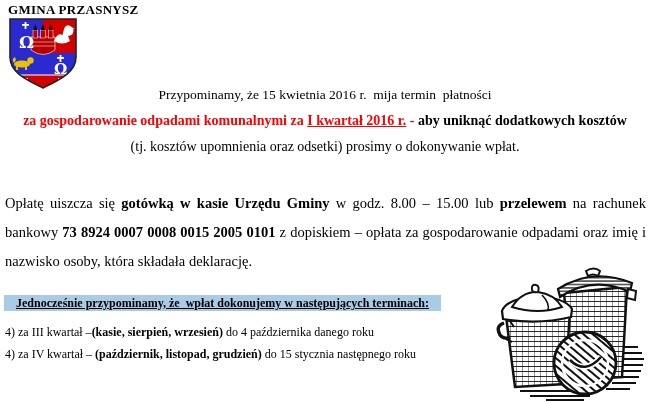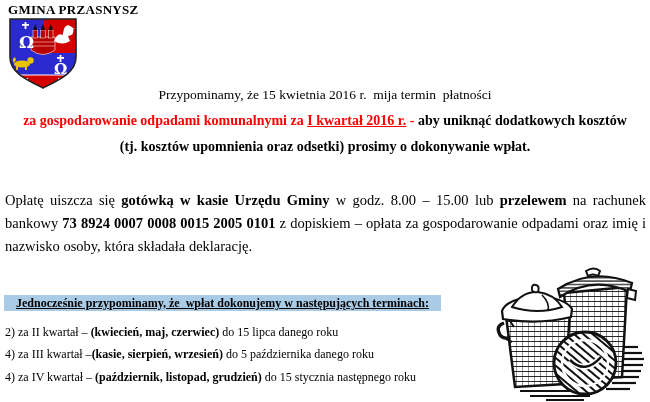--- a/index.html
+++ b/index.html
@@ -3,36 +3,37 @@
 <meta charset="utf-8">
 <style>
   html,body{margin:0;padding:0;background:#fff;}
   .page{
     position:relative;
     width:650px;height:402px;
     background:#ffffff;
     font-family:"Liberation Serif", serif;
     color:#000;
     overflow:hidden;
+    border-radius:15px;
   }
   .org-name{
     position:absolute;left:8px;top:2px;
     font-size:13px;font-weight:bold;letter-spacing:.3px;
   }
   .crest{position:absolute;left:8px;top:17px;width:70px;height:73px;}
   .notice{position:absolute;left:0;top:87px;width:650px;text-align:center;}
   .n-line{margin:0;white-space:pre-wrap;}
   .n-line1{font-size:13.5px;margin-bottom:10px;}
   .n-line2{font-size:14px;font-weight:bold;margin-bottom:10px;text-align:center;}
-  .n-line3{font-size:14px;font-weight:bold;}
+  .n-line3{font-size:14px;font-weight:normal;}
   .red{color:#ff0000;}
   .u{text-decoration:underline;}
   .paragraph{
     position:absolute;left:5px;top:189px;width:641px;
-    font-size:14.5px;line-height:23px;text-align:justify;margin:0;
+    font-size:14.5px;line-height:29px;text-align:justify;margin:0;
   }
   .b{font-weight:bold;}
   .terms-heading{
     position:absolute;left:4px;top:296px;margin:0;
     font-size:12px;font-weight:bold;white-space:pre-wrap;
   }
   .terms-heading .hl{
     background:#a9cbe6;
     text-decoration:underline;
     padding:1px 12px;
@@ -101,22 +102,21 @@
     <p class="n-line n-line1">Przypominamy, że 15 kwietnia 2016 r.  mija termin  płatności</p>
     <p class="n-line n-line2"><span class="red">za gospodarowanie odpadami komunalnymi za </span><span class="red u">I kwartał 2016 r.</span><span class="red"> - </span><span>aby uniknąć dodatkowych kosztów</span></p>
     <p class="n-line n-line3">(tj. kosztów upomnienia oraz odsetki) prosimy o dokonywanie wpłat.</p>
   </div>
 
   <p class="paragraph"><span>Opłatę uiszcza się </span><span class="b">gotówką w kasie Urzędu Gminy</span><span> w godz. 8.00 – 15.00 lub </span><span class="b">przelewem</span><span> na rachunek bankowy </span><span class="b">73 8924 0007 0008 0015 2005 0101</span><span> z dopiskiem – opłata za gospodarowanie odpadami oraz imię i nazwisko osoby, która składała deklarację.</span></p>
 
   <p class="terms-heading"><span class="hl">Jednocześnie przypominamy, że  wpłat dokonujemy w następujących terminach:</span></p>
 
   <div class="terms-list">
-    <div class="term-line"><span>2) za II kwartał – </span><span class="b">(kwiecień, maj, czerwiec)</span><span> do 15 lipca danego roku</span></div>
-    <div class="term-line"><span>4) za III kwartał –</span><span class="b">(kasie, sierpień, wrzesień)</span><span> do 5 października danego roku</span></div>
+    <div class="term-line"><span>4) za III kwartał –</span><span class="b">(kasie, sierpień, wrzesień)</span><span> do 4 października danego roku</span></div>
     <div class="term-line"><span>4) za IV kwartał – </span><span class="b">(październik, listopad, grudzień)</span><span> do 15 stycznia następnego roku</span></div>
   </div>
 
   <svg class="trash" viewBox="0 0 160 143" xmlns="http://www.w3.org/2000/svg" aria-hidden="true">
     <defs>
       <pattern id="grid" width="6" height="5" patternUnits="userSpaceOnUse">
         <rect width="6" height="5" fill="#fff"></rect>
         <path d="M0,0 V5 M0,2.5 H6" stroke="#111" stroke-width="0.9" fill="none"></path>
       </pattern>
       <pattern id="hz" width="6" height="3.4" patternUnits="userSpaceOnUse">

